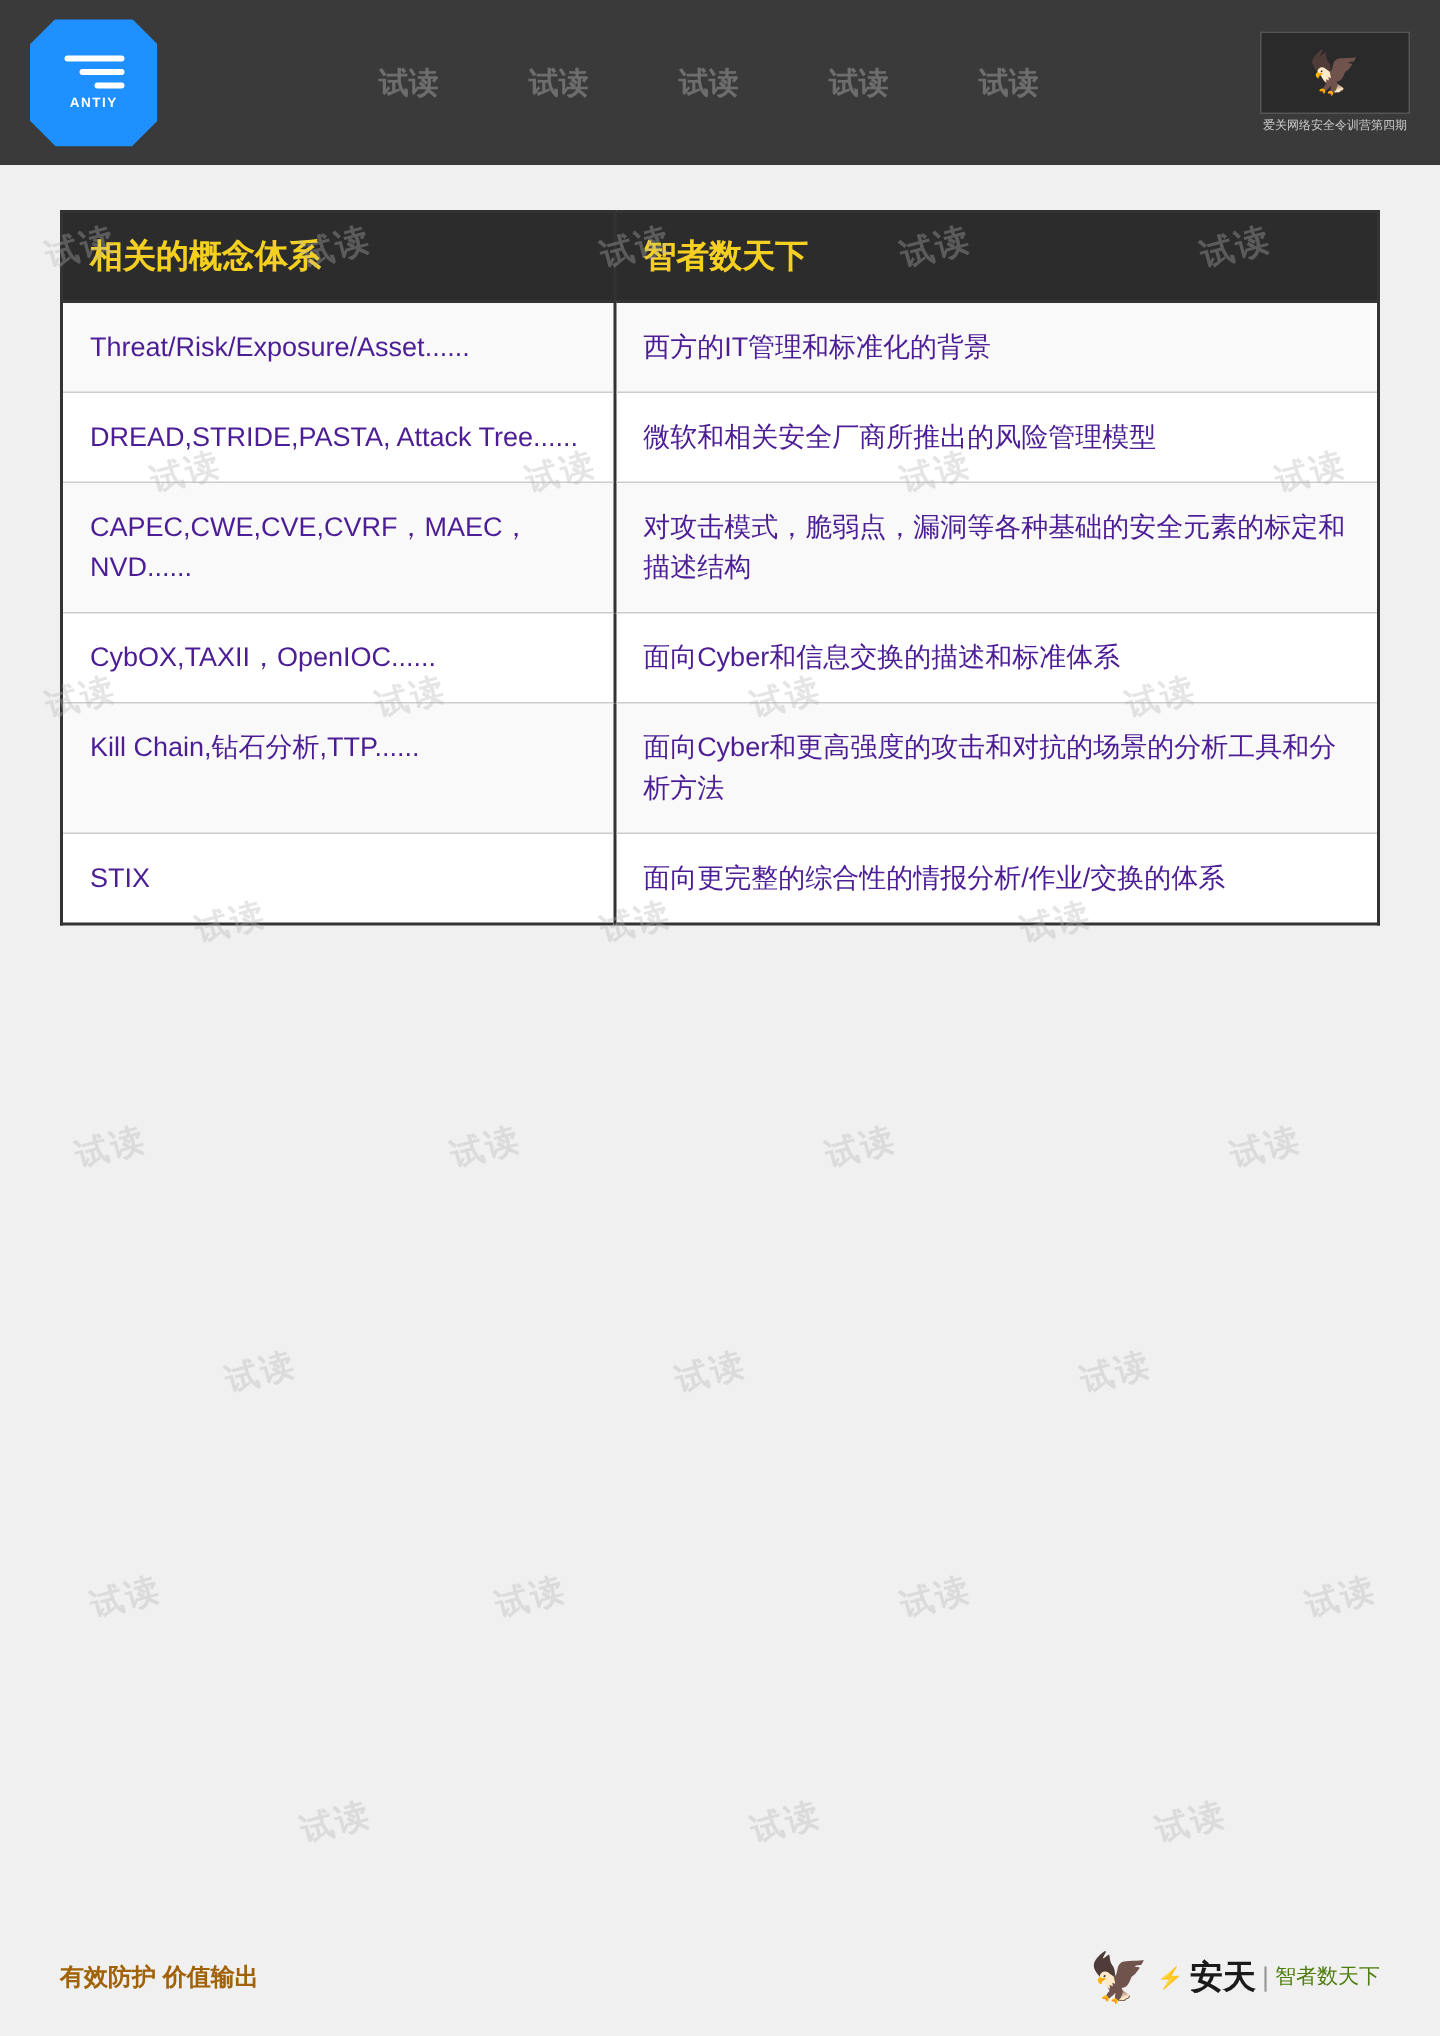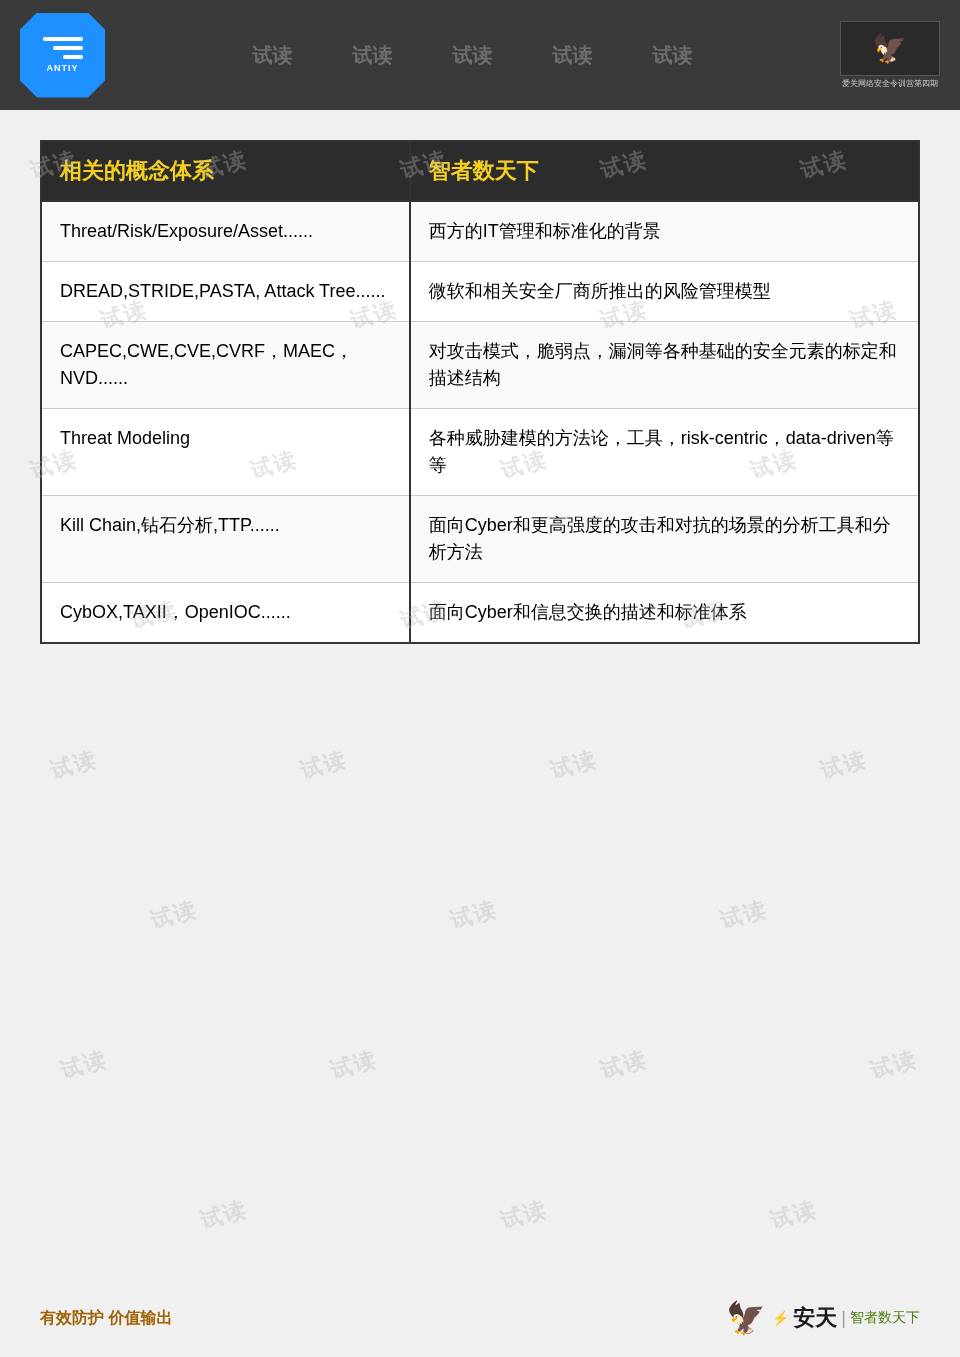--- a/index.html
+++ b/index.html
@@ -134,21 +134,21 @@
       font-size: 22px;
       font-weight: bold;
       padding: 14px 18px;
       text-align: left;
       border: 2px solid #333;
       margin-left: 34px;
     }
     .data-table td {
       padding: 16px 18px;
       font-size: 18px;
-      color: #000000;
+      color: #4c1d95;
       border: 1px solid #ccc;
       vertical-align: top;
       line-height: 1.5;
     }
     .data-table tr:nth-child(odd) td {
       background: #f9f9f9;
     }
     .data-table tr:nth-child(even) td {
       background: #ffffff;
     }
@@ -275,30 +275,30 @@
         </tr>
         <tr>
           <td>DREAD,STRIDE,PASTA, Attack Tree......</td>
           <td>微软和相关安全厂商所推出的风险管理模型</td>
         </tr>
         <tr>
           <td>CAPEC,CWE,CVE,CVRF，MAEC，NVD......</td>
           <td>对攻击模式，脆弱点，漏洞等各种基础的安全元素的标定和描述结构</td>
         </tr>
         <tr>
-          <td>Threat Modeling</td>
-          <td>各种威胁建模的方法论，工具，risk-centric，data-driven等等</td>
+          <td>CybOX,TAXII，OpenIOC......</td>
+          <td>面向Cyber和信息交换的描述和标准体系</td>
         </tr>
         <tr>
           <td>Kill Chain,钻石分析,TTP......</td>
           <td>面向Cyber和更高强度的攻击和对抗的场景的分析工具和分析方法</td>
         </tr>
         <tr>
-          <td>CybOX,TAXII，OpenIOC......</td>
-          <td>面向Cyber和信息交换的描述和标准体系</td>
+          <td>STIX</td>
+          <td>面向更完整的综合性的情报分析/作业/交换的体系</td>
         </tr>
       </tbody>
   </table>
 </div>
 
 <div class="footer">
   <div class="footer-left">有效防护 价值输出</div>
   <div class="footer-right">
     <div class="footer-logo-antiy">
       <span class="footer-bird-icon">🦅</span>

